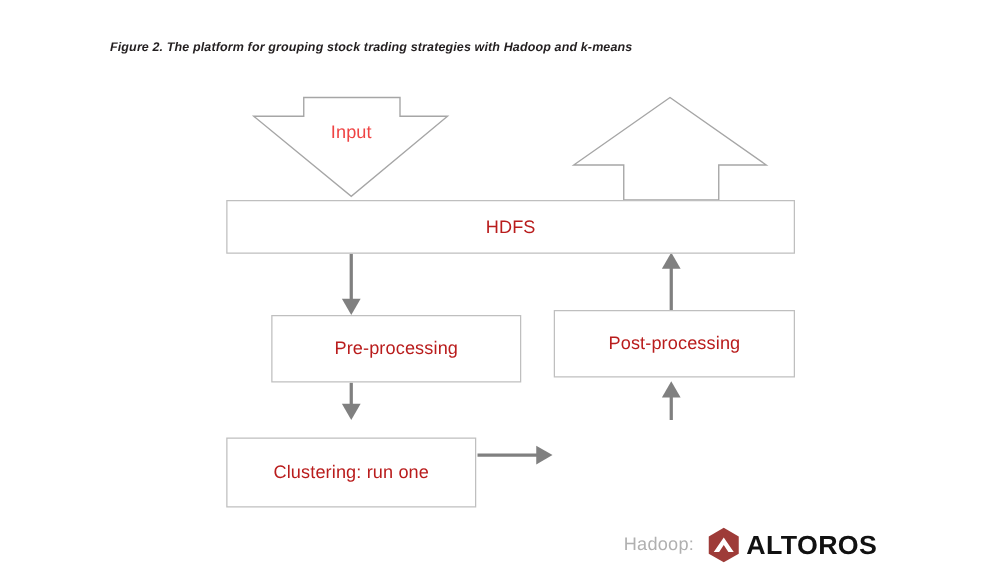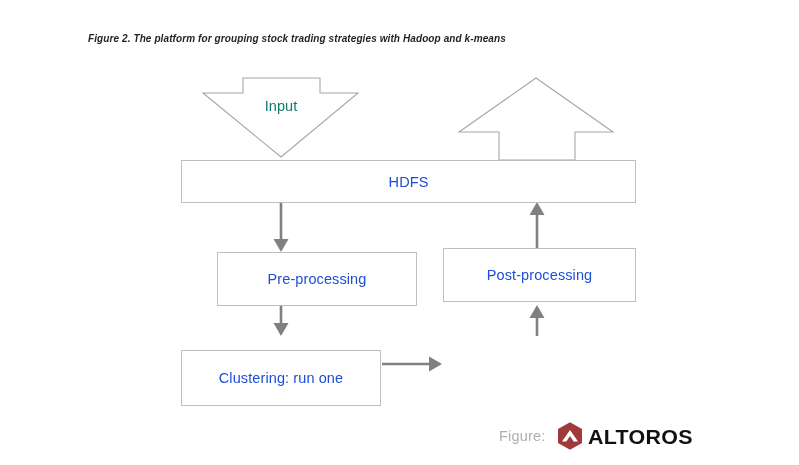--- a/index.html
+++ b/index.html
@@ -39,27 +39,27 @@
   }
   .node-box {
     position: absolute;
     box-sizing: border-box;
     border: 1px solid #bfbfbf;
     background: #ffffff;
     display: flex;
     align-items: center;
     justify-content: center;
     font-size: 14.5px;
-    color: #1d4ed8;
+    color: #b91c1c;
     letter-spacing: 0.1px;
   }
   .arrow-label {
     position: absolute;
     font-size: 14.5px;
-    color: #0f766e;
+    color: #ef4444;
     letter-spacing: 0.1px;
     text-align: center;
     white-space: nowrap;
   }
   .source-wrap {
     position: absolute;
     left: 499px;
     top: 421px;
     display: flex;
     align-items: center;
@@ -130,21 +130,21 @@
   <div class="node-box" style="left:181px; top:160px; width:455px; height:43px;">HDFS</div>
 
   <div class="node-box" style="left:181px; top:252px; width:200px; height:54px;margin-left:36px;">Pre-processing</div>
 
   <div class="node-box" style="left:443px; top:248px; width:193px; height:54px;">Post-processing</div>
 
   <div class="node-box" style="left:181px; top:336px; width:200px; height:56px;margin-top:14px;">Clustering: run one</div>
 
 
   <div class="source-wrap">
-    <span class="source-label">Figure:</span>
+    <span class="source-label">Hadoop:</span>
 
     <span class="brand-wrap">
       <svg width="30" height="30" viewBox="0 0 30 30">
         <polygon points="15,1.2 27.0,8.1 27.0,21.9 15,28.8 3.0,21.9 3.0,8.1" fill="#9e3b38"></polygon>
         <polygon points="15,9.0 23.0,20.6 18.7,20.6 15,14.9 11.3,20.6 7.0,20.6" fill="#ffffff"></polygon>
       </svg>
       <span class="brand-name">ALTOROS</span>
     </span>
   </div>
 

